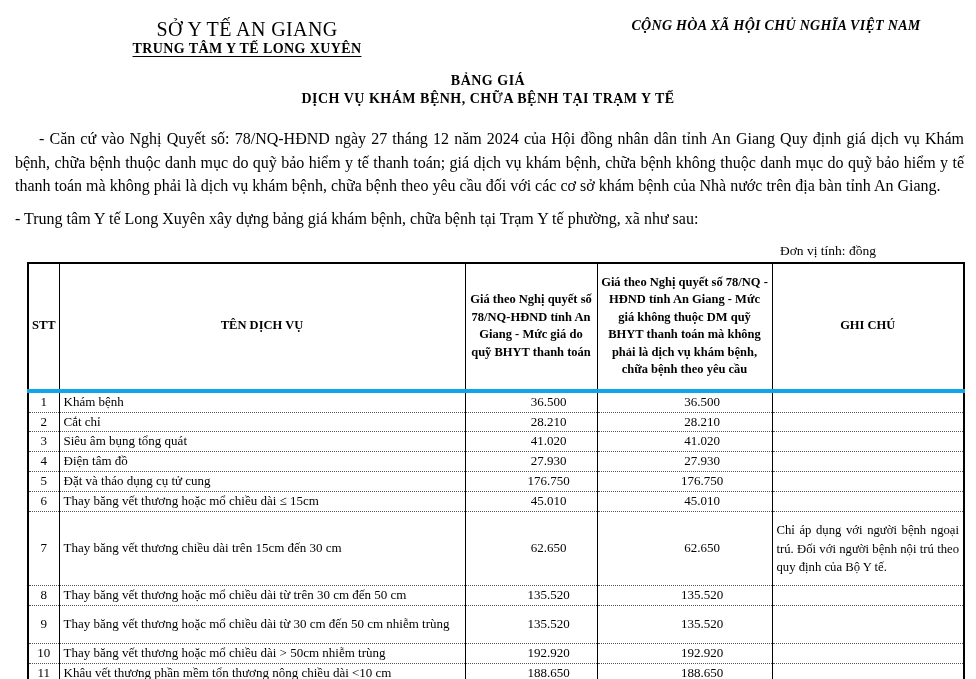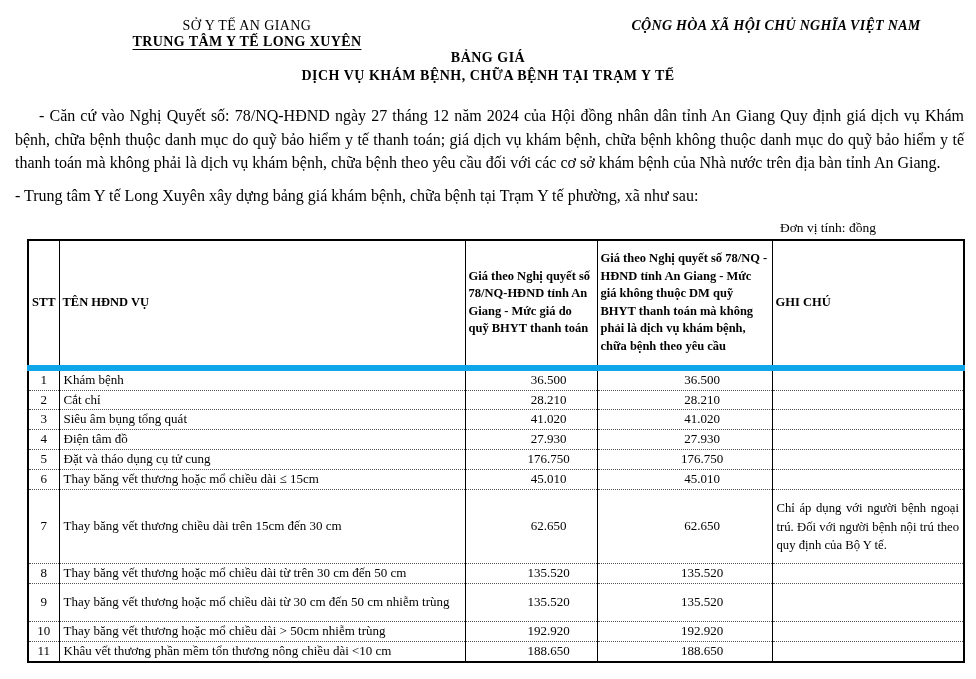--- a/index.html
+++ b/index.html
@@ -9,27 +9,27 @@
     font-family:"Liberation Serif", serif;
     color:#000;
     overflow:hidden;
   }
   .page { width:976px; height:679px; padding-top:18px; position:relative; }
 
   
   .head { display:flex; justify-content:space-between; align-items:flex-start; padding:0 14px 0 92px; }
   .org  { width:310px; text-align:center; }
   .nat  { width:372px; text-align:center;font-style:italic; }
-  .org1 { font-size:14px; letter-spacing:0.4px; }
+  .org1 { font-size:20px; letter-spacing:0.4px; }
   .org2 { font-size:14px; font-weight:bold; text-decoration:underline; text-underline-offset:3px; letter-spacing:0.4px; }
   .nat1 { font-size:14px; font-weight:bold; letter-spacing:0.3px; }
   .nat2 { font-size:13.5px; font-weight:bold; text-decoration:underline; text-underline-offset:3px; }
 
   
-  .title { text-align:center; margin-top:0; }
+  .title { text-align:center; margin-top:16px; }
   .title div { font-size:14px; font-weight:bold; letter-spacing:0.5px; }
   .title .t2 { margin-top:2px; }
 
   
   .para {
     font-size:16px; line-height:1.48; text-align:justify;
     margin:0 12px 0 15px;
   }
   .p1 { margin-top:20px; text-indent:24px; }
   .p2 { margin-top:9px; }
@@ -47,24 +47,24 @@
     font-size:13px;
   }
   col.c-stt  { width:31px; }
   col.c-name { width:406px; }
   col.c-p1   { width:132px; }
   col.c-p2   { width:175px; }
   col.c-note { width:192px; }
 
   th, td { border-left:1px solid #000; border-right:1px solid #000; vertical-align:middle; }
   thead th {
-    font-weight:bold; text-align:left;
+    font-weight:bold; text-align:center;
     font-size:12.5px; line-height:1.4;
     height:128px; padding:2px 3px;
-    border-bottom:6px solid #0ea5e9;
+    border-bottom:4px solid #0ea5e9;
   }
   tbody td { line-height:1.3; padding:1px 3px; }
   tbody tr + tr td { border-top:1px dotted #555; }
   tbody tr.simple { height:19px; }
   tbody tr.tall   { height:74px; }
   tbody tr.two-line { height:38px; }
   td.stt   { text-align:center; }
   td.name  { text-align:left; padding-left:4px; }
   td.price { text-align:center;padding-left:38px; }
   td.note  { text-align:justify; font-size:12.7px; line-height:1.42; padding:2px 4px; }
@@ -98,21 +98,21 @@
     <colgroup>
       <col class="c-stt">
         <col class="c-name">
         <col class="c-p1">
         <col class="c-p2">
         <col class="c-note">
     </colgroup>
     <thead>
       <tr>
         <th>STT</th>
-        <th>TÊN HĐND VỤ</th>
+        <th>TÊN DỊCH VỤ</th>
         <th>Giá theo Nghị quyết số 78/NQ-HĐND tỉnh An Giang - Mức giá do quỹ BHYT thanh toán</th>
         <th>Giá theo Nghị quyết số 78/NQ - HĐND tỉnh An Giang - Mức giá không thuộc DM quỹ BHYT thanh toán mà không phải là dịch vụ khám bệnh, chữa bệnh theo yêu cầu</th>
         <th>GHI CHÚ</th>
       </tr>
     </thead>
     <tbody>
       <tr class="simple">
         <td class="stt">1</td>
         <td class="name">Khám bệnh</td>
         <td class="price">36.500</td>

